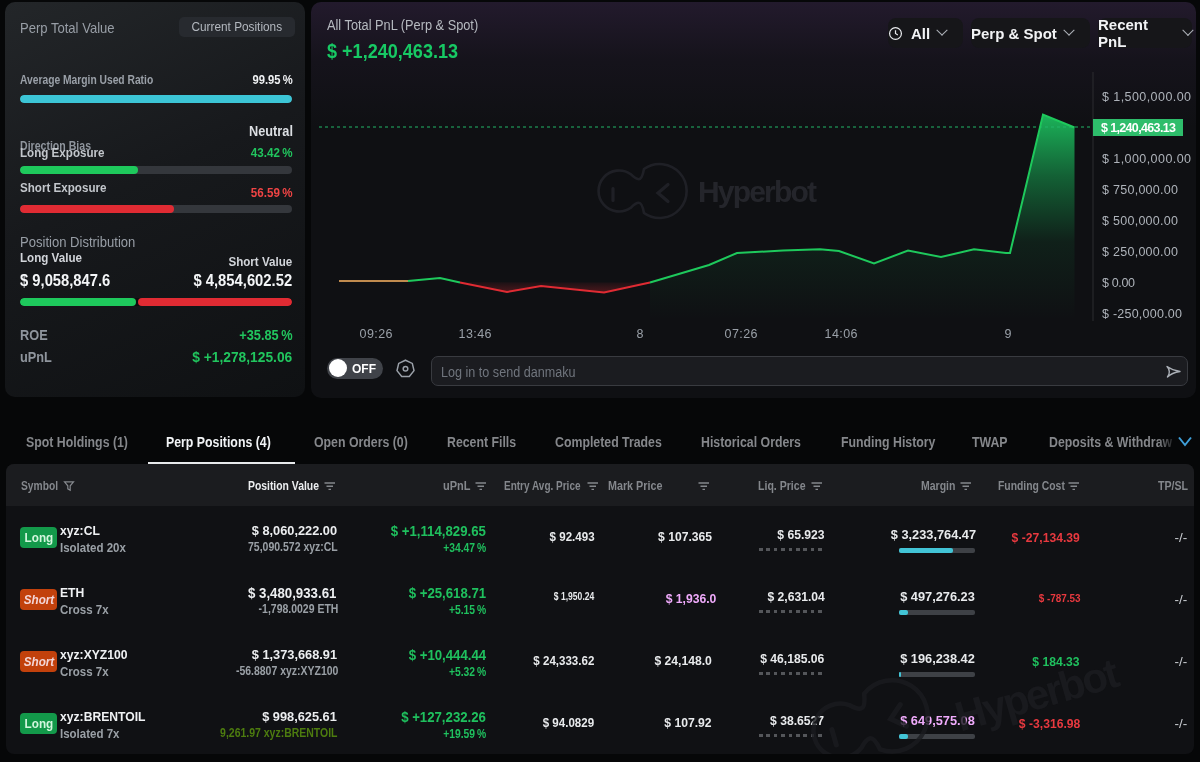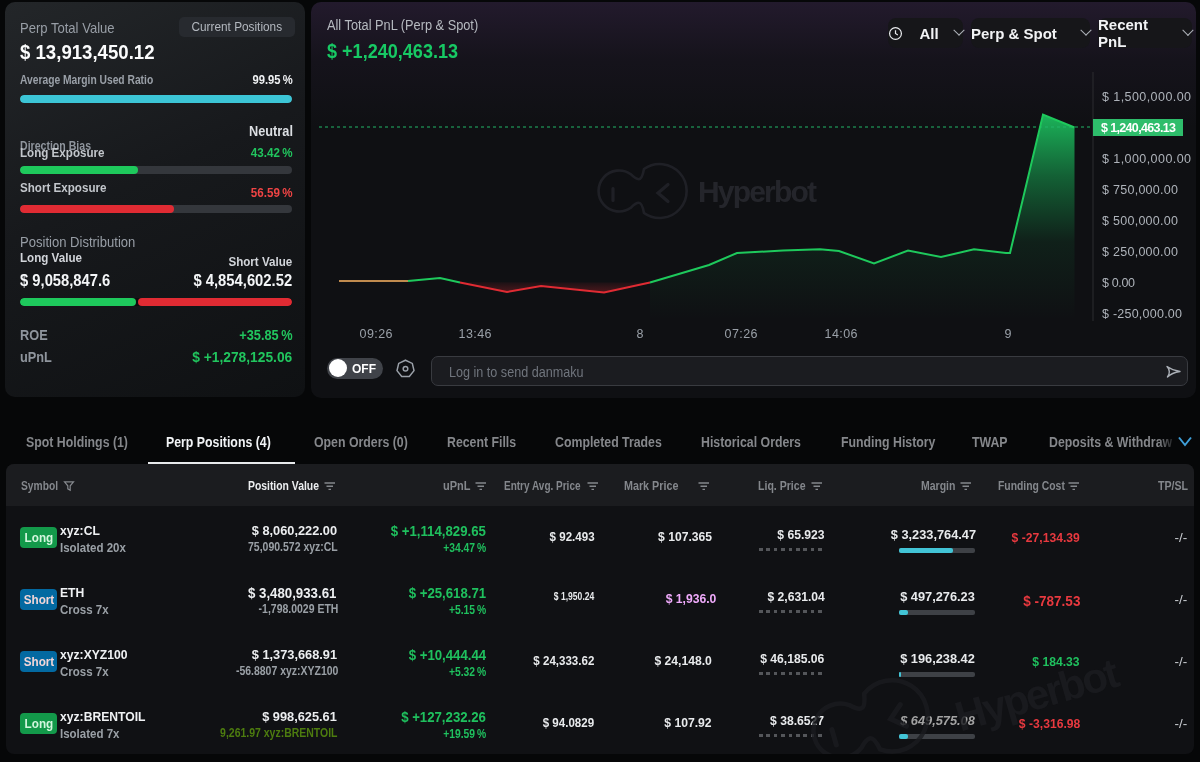--- a/index.html
+++ b/index.html
@@ -20,50 +20,49 @@
     background:#34373c; overflow:hidden; }
   .bar > i { position:absolute; top:0; left:0; height:100%; border-radius:4px; }
 
   
   #rp { left:311px; top:2px; width:885px; height:396px; border-radius:10px;
     background:#0f1013; overflow:hidden; }
   #rp .grad { position:absolute; left:0; top:0; right:0; height:125px;
     background:linear-gradient(180deg, rgba(56,37,72,0.48) 0%, rgba(40,28,52,0.26) 45%, rgba(15,16,19,0) 100%); }
   .dd { position:absolute; top:16px; height:30px; background:#161619; border-radius:8px;
     color:#f2f3f5; font-weight:bold; font-size:15px; display:flex; align-items:center;
-    justify-content:space-between; gap:8px; }
+    justify-content:flex-start; gap:8px; }
   .chev { width:8px; height:8px; border-right:1.7px solid #aeb2b9; border-bottom:1.7px solid #aeb2b9;
     transform:rotate(45deg) translate(-2px,-2px); }
 
   
   #tabs { left:0; top:416px; width:1200px; height:48px; color:#85878b; font-size:14px; font-weight:bold; }
   #tabs .tab { position:absolute; top:26px; white-space:nowrap; transform:translateY(-50%) scaleX(0.88); transform-origin:0 50%; }
 
   
   #tbl { left:6px; top:464px; width:1188px; height:290px; background:#101114;
     border-radius:8px; overflow:hidden; }
   #thead { position:absolute; left:0; top:0; width:100%; height:42px; background:#1b1c1f;
     color:#84878c; font-size:12.5px; font-weight:bold; }
   .trow { position:absolute; left:0; width:100%; height:62px; }
   .badge { position:absolute; left:14px; top:21px; width:37px; height:21px; border-radius:4px;
     font-size:13px; font-weight:bold; text-align:center; line-height:21px; }
-  .badge.s { background:#0369a1; color:#f3d6d8; }
+  .badge.s { background:#c2410c; color:#f3d6d8;font-style:italic; }
   .badge.l { background:#13994a; color:#d3f6de; }
   .dots { position:absolute; left:752.5px; top:41.5px; width:66px; height:3.5px;
     background:repeating-linear-gradient(90deg,#54565a 0 3.6px,transparent 3.6px 7.4px); }
   .mbar { position:absolute; left:892.5px; top:41.5px; width:76.5px; height:5px; background:#3e4146; border-radius:2px; }
   .mbar > i { position:absolute; left:0; top:0; height:100%; background:#42c4d6; border-radius:2px; }
 </style>
 </head>
 <body>
 
 <div id="lp" class="abs">
   <div class="lineL" style="left:15px; top:18px; font-size:14.5px; color:#989ea6;"><span class="q" style="transform:scaleX(0.9);">Perp Total Value</span></div>
   <div class="abs" style="left:173.5px; top:15px; width:116px; height:20px; background:#272a2f; border-radius:5px; color:#b3b8bf; font-size:13.5px; text-align:center; line-height:20px;"><span class="qc" style="transform:scaleX(0.875);">Current Positions</span></div>
-  <div class="lineL" style="left:15px; top:38px; font-size:21px; font-weight:bold; color:#fbfcfd;"><span class="q" style="transform:scaleX(0.886);">$ 13,913,450.12</span></div>
 
   <div class="lineL" style="left:15px; top:71px; font-size:13px; font-weight:bold; color:#9aa0a8;"><span class="q" style="transform:scaleX(0.79);">Average Margin Used Ratio</span></div>
   <div class="lineR" style="right:12.5px; top:71px; width:120px; font-size:13px; font-weight:bold; color:#f0f2f4;"><span class="qr" style="transform:scaleX(0.86);">99.95 %</span></div>
   <div class="bar" style="top:93px;">
       <i style="width:100%; background:#3cc5d6;"></i>
     </div>
 
   <div class="lineL" style="left:15px; top:138px; font-size:12px; font-weight:bold; color:#8f959d;"><span class="q" style="transform:scaleX(0.88);">Direction Bias</span></div>
   <div class="lineR" style="right:12.5px; top:120.5px; width:120px; font-size:14.5px; font-weight:bold; color:#dcdfe3;"><span class="qr" style="transform:scaleX(0.88);">Neutral</span></div>
   <div class="lineL" style="left:15px; top:143px; font-size:13.5px; font-weight:bold; color:#c3c7cc;"><span class="q" style="transform:scaleX(0.86);">Long Exposure</span></div>
@@ -179,21 +178,21 @@
 
   <div class="abs" style="left:16px; top:355.5px; width:56px; height:21px; background:#404349; border-radius:11px;">
     <div class="abs" style="left:2px; top:1.5px; width:18px; height:18px; background:#ffffff; border-radius:50%;"></div>
     <span class="abs" style="left:25px; top:4px; color:#fff; font-size:12px; font-weight:bold;">OFF</span>
   </div>
   <svg class="abs" style="left:83px; top:356px;" width="23" height="23" viewBox="0 0 23 23" fill="none" stroke="#9aa0a8" stroke-width="1.5">
     <path d="M11.5 2.2 L18.3 5.4 L20 12.6 L15.3 18.4 L7.7 18.4 L3 12.6 L4.7 5.4 Z"></path>
     <circle cx="11.5" cy="10.8" r="2.3"></circle>
   </svg>
   <div class="abs" style="left:120px; top:353.5px; width:757px; height:30px; background:#1b1c20; border:1px solid #393b40; border-radius:7px;">
-    <span class="abs lineL" style="left:9px; top:7.5px; color:#70757d; font-size:14px;margin-left:8px;"><span class="q" style="transform:scaleX(0.9);">Log in to send danmaku</span></span>
+    <span class="abs lineL" style="left:9px; top:7.5px; color:#70757d; font-size:14px;"><span class="q" style="transform:scaleX(0.9);">Log in to send danmaku</span></span>
     <svg class="abs" style="right:4.5px; top:5px;" width="19" height="19" viewBox="0 0 19 19" fill="none" stroke="#a9aeb5" stroke-width="1.4" stroke-linejoin="round">
       <path d="M3 4.5 C6.5 7, 9.5 8.5, 16 9.5 C9.5 10.5, 6.5 12, 3.5 15 C6 12, 6 7.5, 3 4.5 Z"></path>
     </svg>
   </div>
 </div>
 
 <div id="tabs" class="abs">
   <span class="tab" style="left:25.8px;">Spot Holdings (1)</span>
   <span class="tab" style="left:166.4px; color:#f2f4f6;">Perp Positions (4)</span>
   <div class="abs" style="left:148px; top:46px; width:147px; height:2.5px; background:#e8eaec;"></div>
@@ -209,21 +208,21 @@
       <path d="M2 1.5 L8 9 L14 1.5"></path>
     </svg>
 </div>
 
 <div id="tbl" class="abs">
   <div id="thead">
       <div class="lineL" style="left:14.7px; top:15px; "><span class="q" style="transform:scaleX(0.82);">Symbol</span></div>
       <div class="lineL" style="left:242px; top:15px; color:#eceef0;"><span class="q" style="transform:scaleX(0.83);">Position Value</span></div>
       <div class="lineL" style="left:437px; top:15px; "><span class="q" style="transform:scaleX(0.88);">uPnL</span></div>
       <div class="lineL" style="left:497.7px; top:15px; "><span class="q" style="transform:scaleX(0.8);">Entry Avg. Price</span></div>
-      <div class="lineL" style="left:618px; top:15px; "><span class="q" style="transform:scaleX(0.86);">Mark Price</span></div>
+      <div class="lineL" style="left:602px; top:15px; "><span class="q" style="transform:scaleX(0.86);">Mark Price</span></div>
       <div class="lineL" style="left:752.4px; top:15px; "><span class="q" style="transform:scaleX(0.845);">Liq. Price</span></div>
       <div class="lineL" style="left:915.3px; top:15px; "><span class="q" style="transform:scaleX(0.84);">Margin</span></div>
       <div class="lineL" style="left:991.6px; top:15px; "><span class="q" style="transform:scaleX(0.83);">Funding Cost</span></div>
       <div class="lineL" style="left:1151.8px; top:15px; "><span class="q" style="transform:scaleX(0.85);">TP/SL</span></div>
       <svg class="abs" style="left:56.5px; top:15.5px;" width="12" height="12" viewBox="0 0 12 12" fill="none" stroke="#84878c" stroke-width="1.2">
         <path d="M1.5 1.8 H10.5 L7.2 5.8 V10.2 L4.8 8.8 V5.8 Z"></path>
       </svg>
       <svg class="abs" style="left:318px; top:18px;" width="12" height="9" viewBox="0 0 12 9">
         <g stroke="#84878c" stroke-width="1.4">
           <line x1="0.5" y1="1" x2="11" y2="1"></line>
@@ -302,21 +301,21 @@
     <div class="lineR" style="left:340px; top:17px; width:140.3px; font-size:14px; font-weight:bold; color:#1fc05e;"><span class="qr" style="transform:scaleX(0.943);">$ +25,618.71</span></div>
     <div class="lineR" style="left:340px; top:35px; width:140.3px; font-size:12.5px; font-weight:bold; color:#1fc05e;"><span class="qr" style="transform:scaleX(0.825);">+5.15 %</span></div>
     <div class="lineR" style="left:500px; top:23px; width:88.3px; font-size:10px; font-weight:bold; color:#e8eaec;"><span class="qr" style="transform:scaleX(0.855);">$ 1,950.24</span></div>
     <div class="lineR" style="left:624px; top:23px; width:86px; font-size:13.5px; font-weight:bold; color:#f0abfc;"><span class="qr" style="transform:scaleX(0.9);">$ 1,936.0</span></div>
     <div class="lineR" style="left:735px; top:20.5px; width:83.5px; font-size:13.5px; font-weight:bold; color:#e8eaec;"><span class="qr" style="transform:scaleX(0.9);">$ 2,631.04</span></div>
     <div class="dots"></div>
     <div class="lineR" style="left:880px; top:21px; width:88.5px; font-size:13.5px; font-weight:bold; color:#e8eaec;"><span class="qr" style="transform:scaleX(0.947);">$ 497,276.23</span></div>
     <div class="mbar">
         <i style="width:12%;"></i>
       </div>
-    <div class="lineR" style="left:980px; top:24px; width:94px; font-size:15px; font-weight:bold; color:#e8393f;"><span class="qr" style="transform:scaleX(0.9);">$ -787.53</span></div>
+    <div class="lineR" style="left:980px; top:24px; width:94px; font-size:11px; font-weight:bold; color:#e8393f;"><span class="qr" style="transform:scaleX(0.9);">$ -787.53</span></div>
     <div class="lineR" style="left:1130px; top:24px; width:51.2px; font-size:13.5px; color:#c9ccd1;"><span class="qr">-/-</span></div>
     </div>
 <div class="trow" style="top: 166px;">
     <div class="badge s"><span class="qc" style="transform:scaleX(0.9);">Short</span></div>
     <div class="lineL" style="left:53.5px; top:16.5px; font-size:13.5px; font-weight:bold; color:#f0f2f4;"><span class="q" style="transform:scaleX(0.9);">xyz:XYZ100</span></div>
     <div class="lineL" style="left:53.5px; top:35px; font-size:12.5px; font-weight:bold; color:#9aa0a6;"><span class="q" style="transform:scaleX(0.92);">Cross 7x</span></div>
     <div class="lineR" style="left:180px; top:16.5px; width:150.7px; font-size:13.5px; font-weight:bold; color:#eceef0;"><span class="qr" style="transform:scaleX(0.947);">$ 1,373,668.91</span></div>
     <div class="lineR" style="left:180px; top:35px; width:152px; font-size:12px; font-weight:bold; color:#9aa0a6;"><span class="qr" style="transform:scaleX(0.873);">-56.8807 xyz:XYZ100</span></div>
     <div class="lineR" style="left:340px; top:17px; width:140.3px; font-size:14px; font-weight:bold; color:#1fc05e;"><span class="qr" style="transform:scaleX(0.943);">$ +10,444.44</span></div>
     <div class="lineR" style="left:340px; top:35px; width:140.3px; font-size:12.5px; font-weight:bold; color:#1fc05e;"><span class="qr" style="transform:scaleX(0.825);">+5.32 %</span></div>
@@ -336,21 +335,21 @@
     <div class="lineL" style="left:53.5px; top:16.5px; font-size:13.5px; font-weight:bold; color:#f0f2f4;"><span class="q" style="transform:scaleX(0.9);">xyz:BRENTOIL</span></div>
     <div class="lineL" style="left:53.5px; top:35px; font-size:12.5px; font-weight:bold; color:#9aa0a6;"><span class="q" style="transform:scaleX(0.92);">Isolated 7x</span></div>
     <div class="lineR" style="left:180px; top:16.5px; width:150.7px; font-size:13.5px; font-weight:bold; color:#eceef0;"><span class="qr" style="transform:scaleX(0.947);">$ 998,625.61</span></div>
     <div class="lineR" style="left:180px; top:35px; width:152px; font-size:12px; font-weight:bold; color:#4d7c0f;"><span class="qr" style="transform:scaleX(0.873);">9,261.97 xyz:BRENTOIL</span></div>
     <div class="lineR" style="left:340px; top:17px; width:140.3px; font-size:14px; font-weight:bold; color:#1fc05e;"><span class="qr" style="transform:scaleX(0.943);">$ +127,232.26</span></div>
     <div class="lineR" style="left:340px; top:35px; width:140.3px; font-size:12.5px; font-weight:bold; color:#1fc05e;"><span class="qr" style="transform:scaleX(0.825);">+19.59 %</span></div>
     <div class="lineR" style="left:500px; top:23px; width:88.3px; font-size:13.5px; font-weight:bold; color:#e8eaec;"><span class="qr" style="transform:scaleX(0.855);">$ 94.0829</span></div>
     <div class="lineR" style="left:620px; top:23px; width:86px; font-size:13.5px; font-weight:bold; color:#e8eaec;"><span class="qr" style="transform:scaleX(0.9);">$ 107.92</span></div>
     <div class="lineR" style="left:735px; top:20.5px; width:83.5px; font-size:13.5px; font-weight:bold; color:#e8eaec;"><span class="qr" style="transform:scaleX(0.9);">$ 38.6527</span></div>
     <div class="dots"></div>
-    <div class="lineR" style="left:880px; top:21px; width:88.5px; font-size:13.5px; font-weight:bold; color:#a3a3a3;font-style:italic;"><span class="qr" style="transform:scaleX(0.947);">$ 649,575.08</span></div>
+    <div class="lineR" style="left:880px; top:21px; width:88.5px; font-size:13.5px; font-weight:bold; color:#f0abfc;"><span class="qr" style="transform:scaleX(0.947);">$ 649,575.08</span></div>
     <div class="mbar">
         <i style="width:13%;"></i>
       </div>
     <div class="lineR" style="left:980px; top:24px; width:94px; font-size:13.5px; font-weight:bold; color:#e8393f;"><span class="qr" style="transform:scaleX(0.9);">$ -3,316.98</span></div>
     <div class="lineR" style="left:1130px; top:24px; width:51.2px; font-size:13.5px; color:#c9ccd1;"><span class="qr">-/-</span></div>
     </div>
   <svg class="abs" style="left:790px; top:182px;" width="418" height="130" viewBox="0 0 418 130">
     <g transform="rotate(-16 200 65)" opacity="0.8">
       <g stroke="#1b1c20" fill="none" stroke-width="3.4" transform="translate(18,8) scale(1.32)">
         <path d="M32.3 8.2

